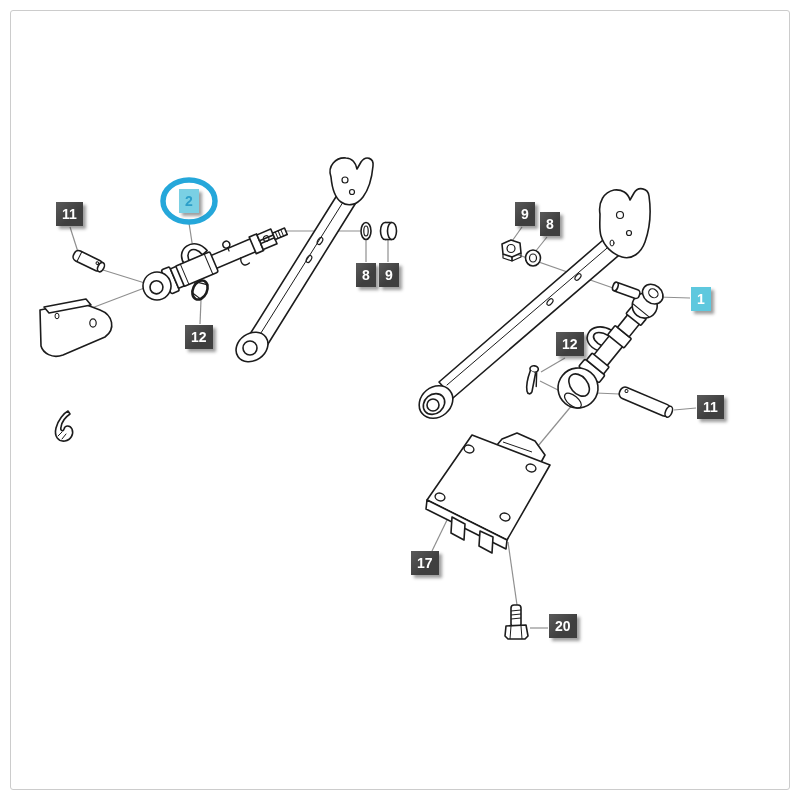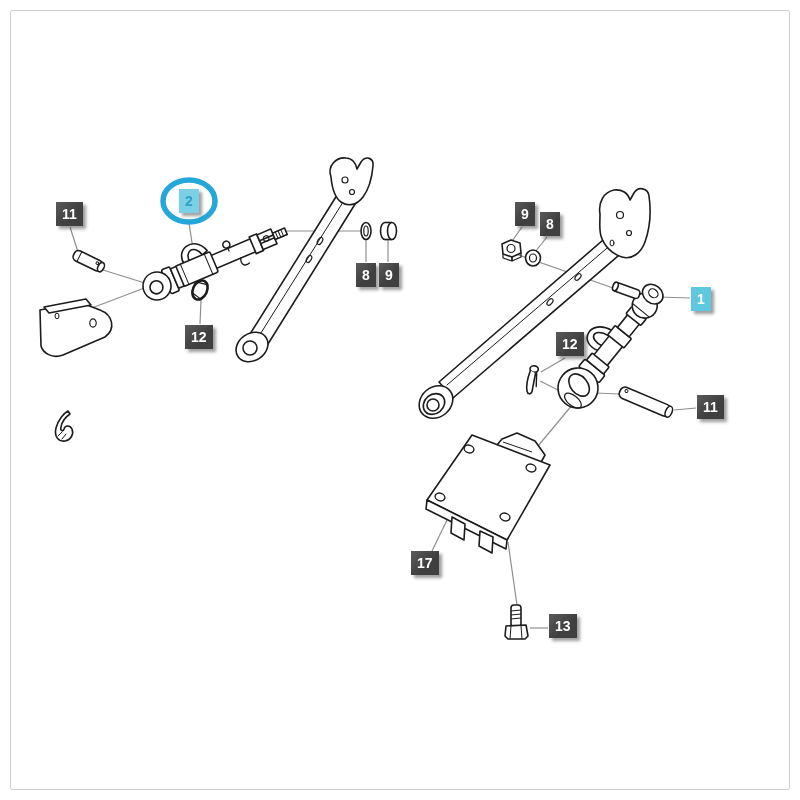--- a/index.html
+++ b/index.html
@@ -221,16 +221,16 @@
   <div class="plabel hl-soft" style="left:179px;top:189px">2</div>
   <div class="plabel dark" style="left:185px;top:325px">12</div>
   <div class="plabel dark" style="left:356px;top:263px">8</div>
   <div class="plabel dark" style="left:379px;top:263px">9</div>
   <div class="plabel dark" style="left:515px;top:202px">9</div>
   <div class="plabel dark" style="left:540px;top:212px">8</div>
   <div class="plabel hl" style="left:691px;top:287px">1</div>
   <div class="plabel dark" style="left:556px;top:332px">12</div>
   <div class="plabel dark" style="left:697px;top:395px">11</div>
   <div class="plabel dark" style="left:411px;top:551px">17</div>
-  <div class="plabel dark" style="left:549px;top:614px">13</div>
+  <div class="plabel dark" style="left:549px;top:614px">20</div>
 
   <div class="frame"></div>
 </div>
 
 </body></html>

